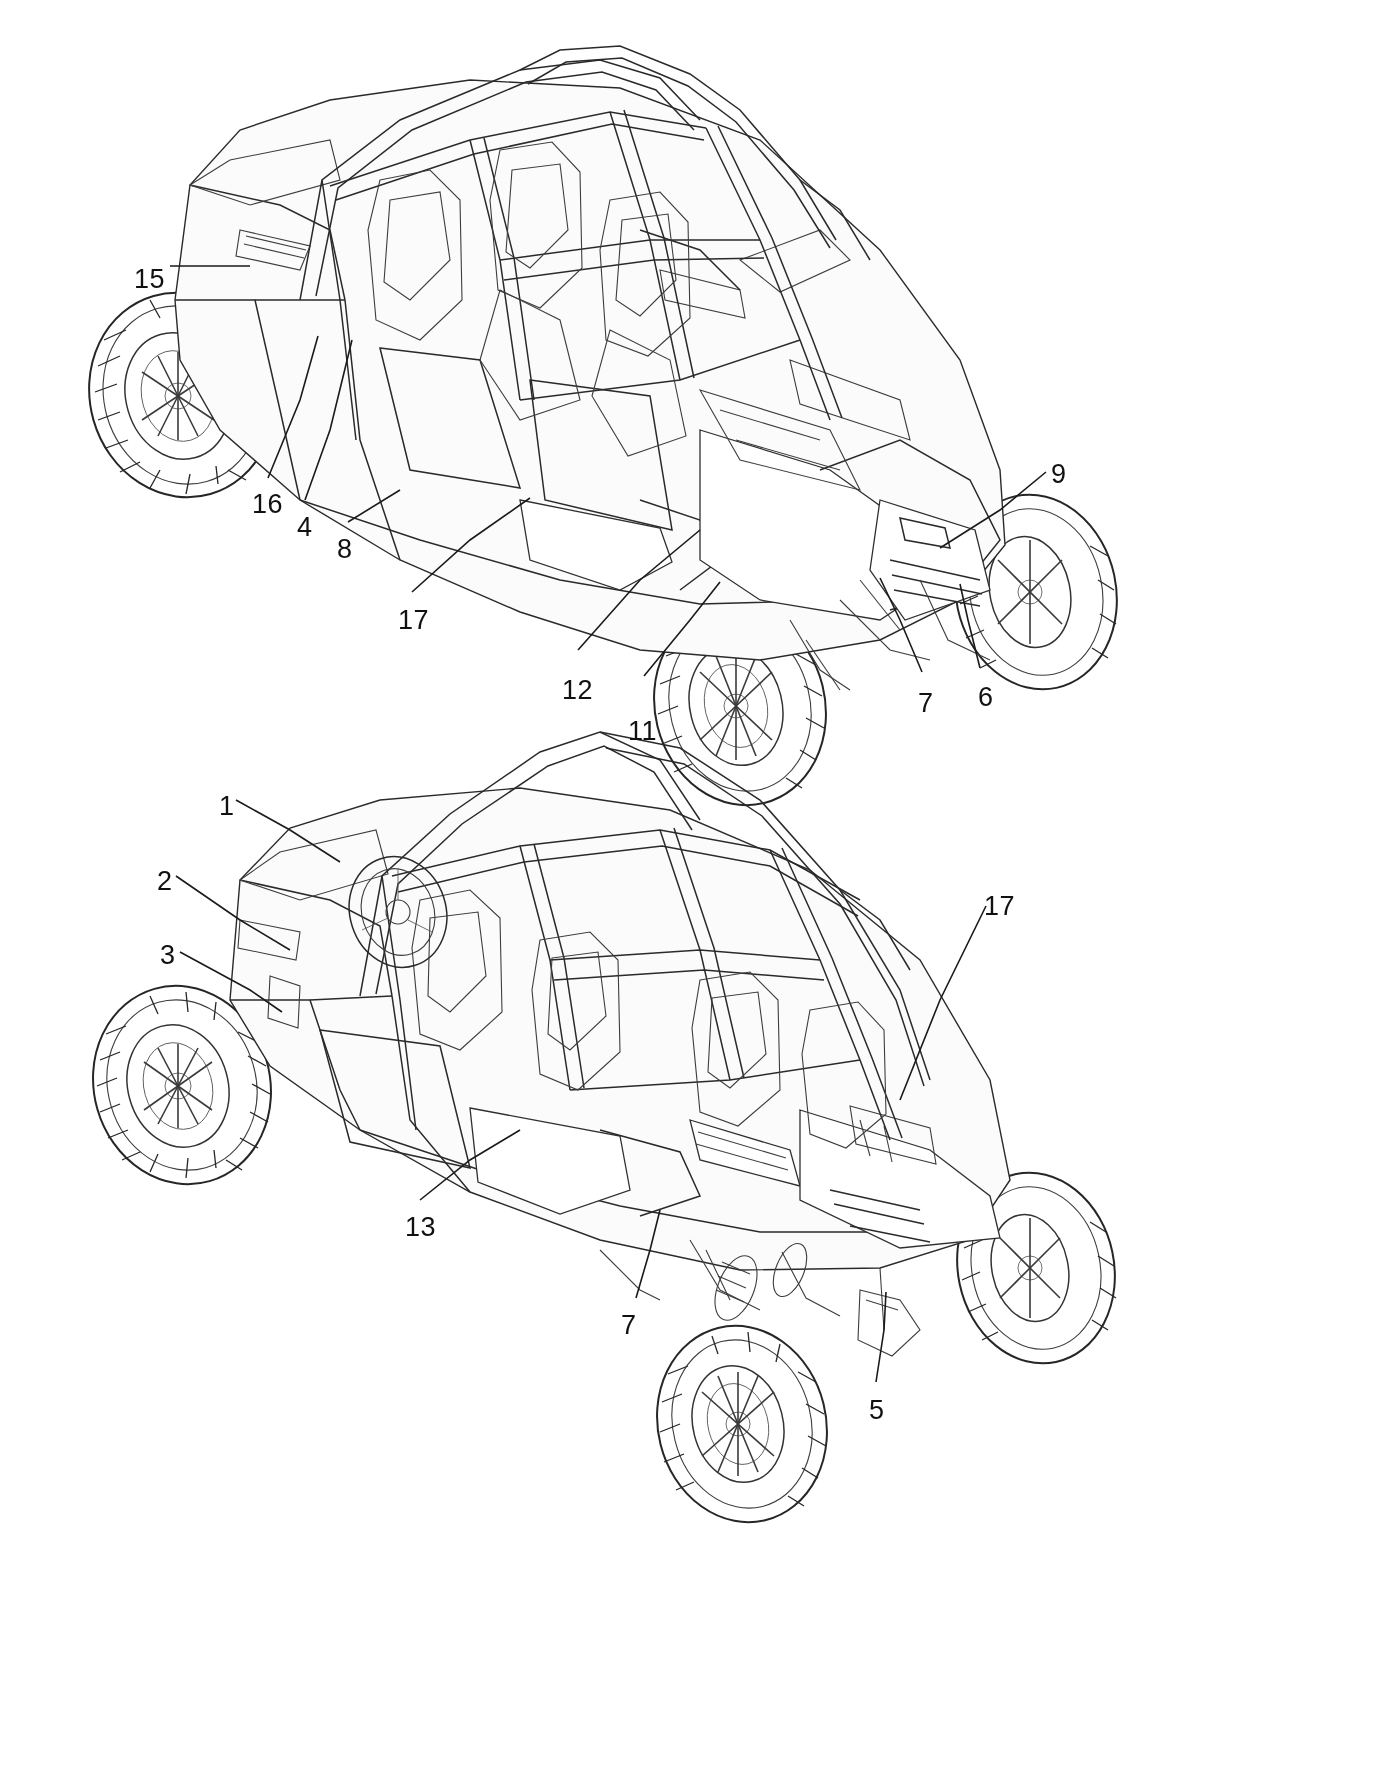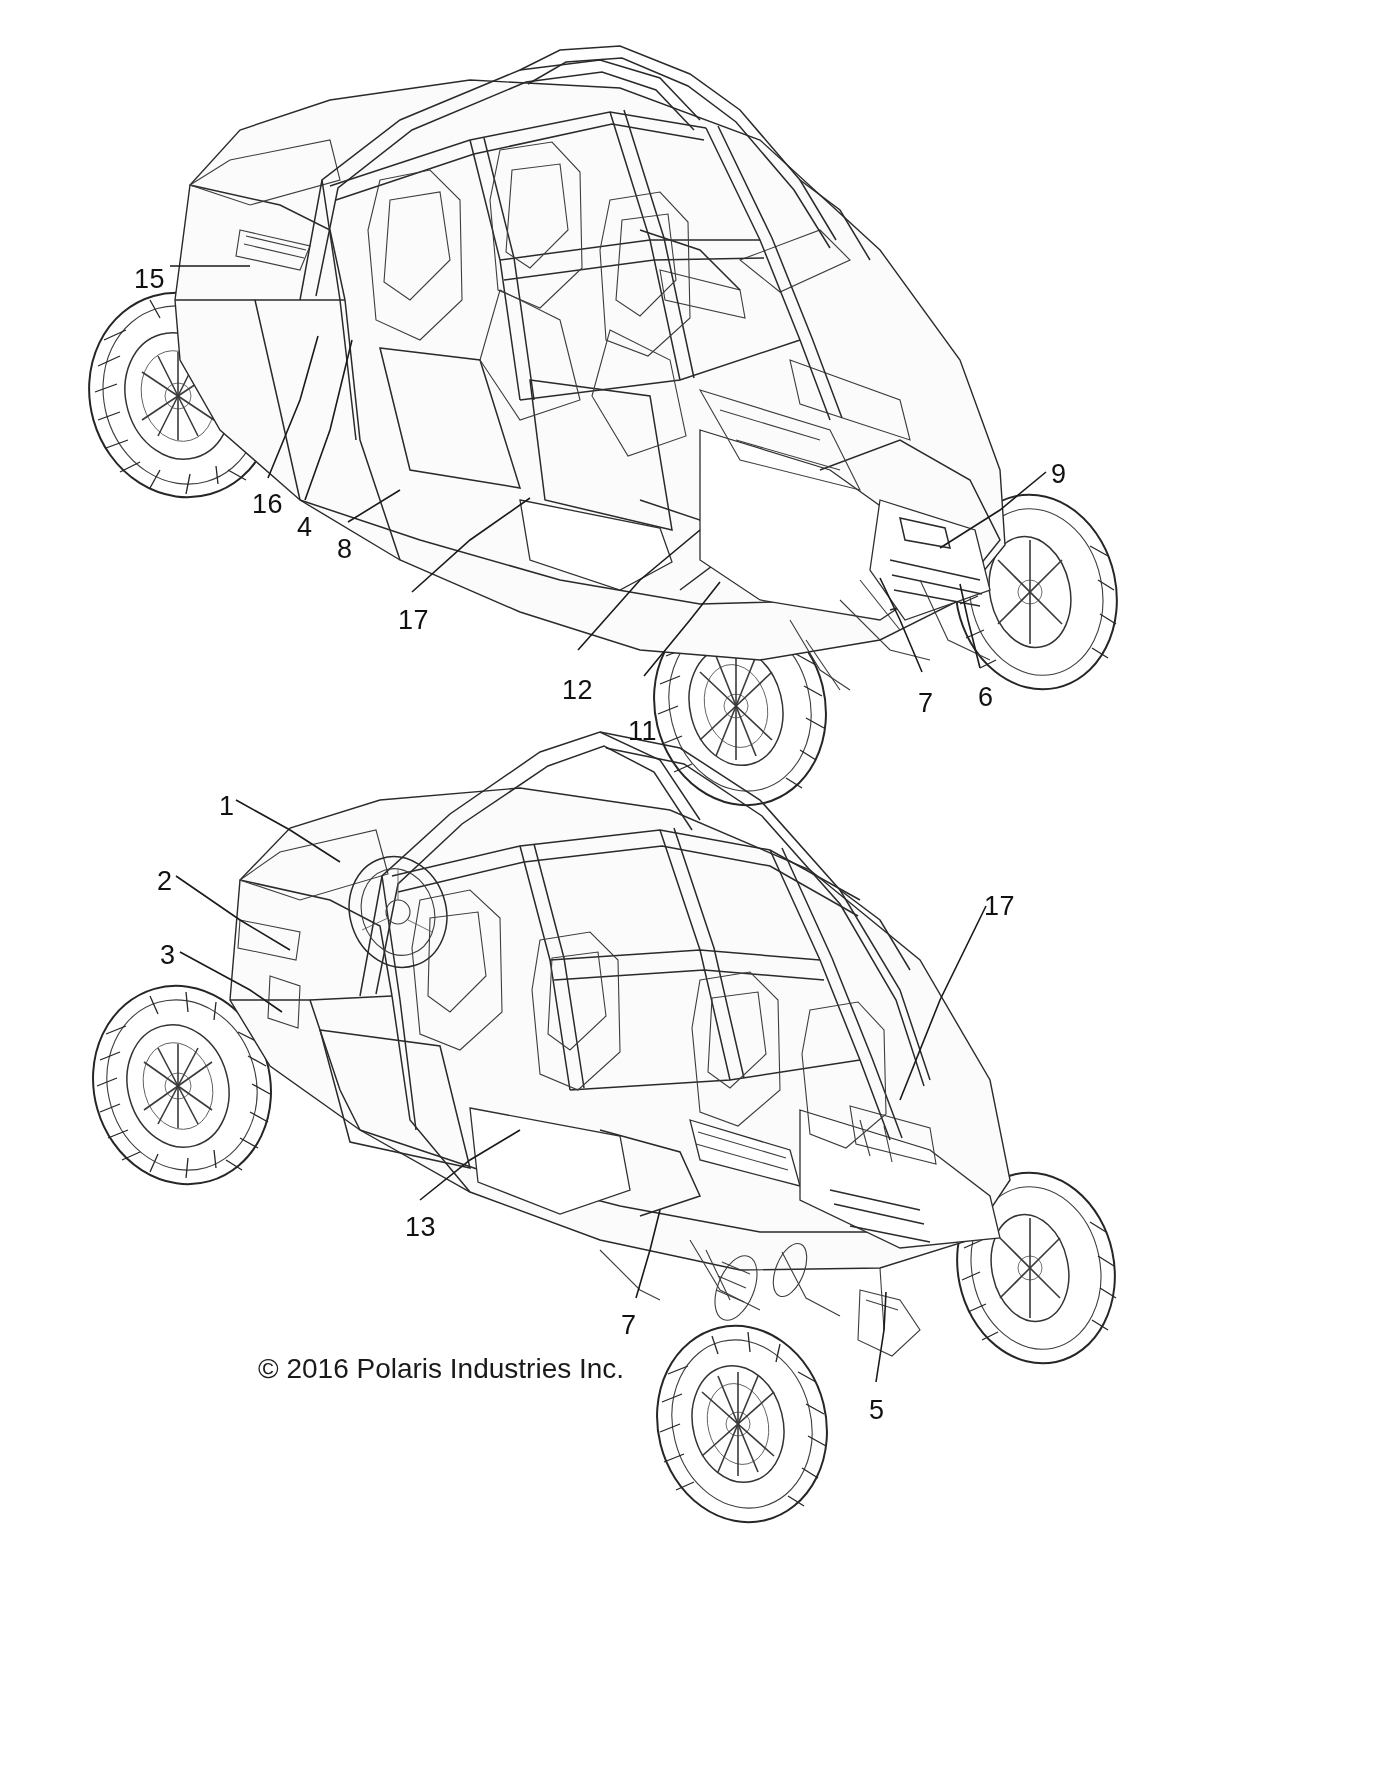--- a/index.html
+++ b/index.html
@@ -430,15 +430,14 @@
   <div class="callout" style="left:1051px; top:459px;">9</div>
 
   <div class="callout" style="left:219px; top:791px;">1</div>
   <div class="callout" style="left:157px; top:866px;">2</div>
   <div class="callout" style="left:160px; top:940px;">3</div>
   <div class="callout" style="left:405px; top:1212px;">13</div>
   <div class="callout" style="left:621px; top:1310px;">7</div>
   <div class="callout" style="left:869px; top:1395px;">5</div>
   <div class="callout" style="left:984px; top:891px;text-align:center;">17</div>
 
-  <div class="copyright">© 2016 Polaris Industries Inc.</div>
 
 </div>
 
 </body></html>

